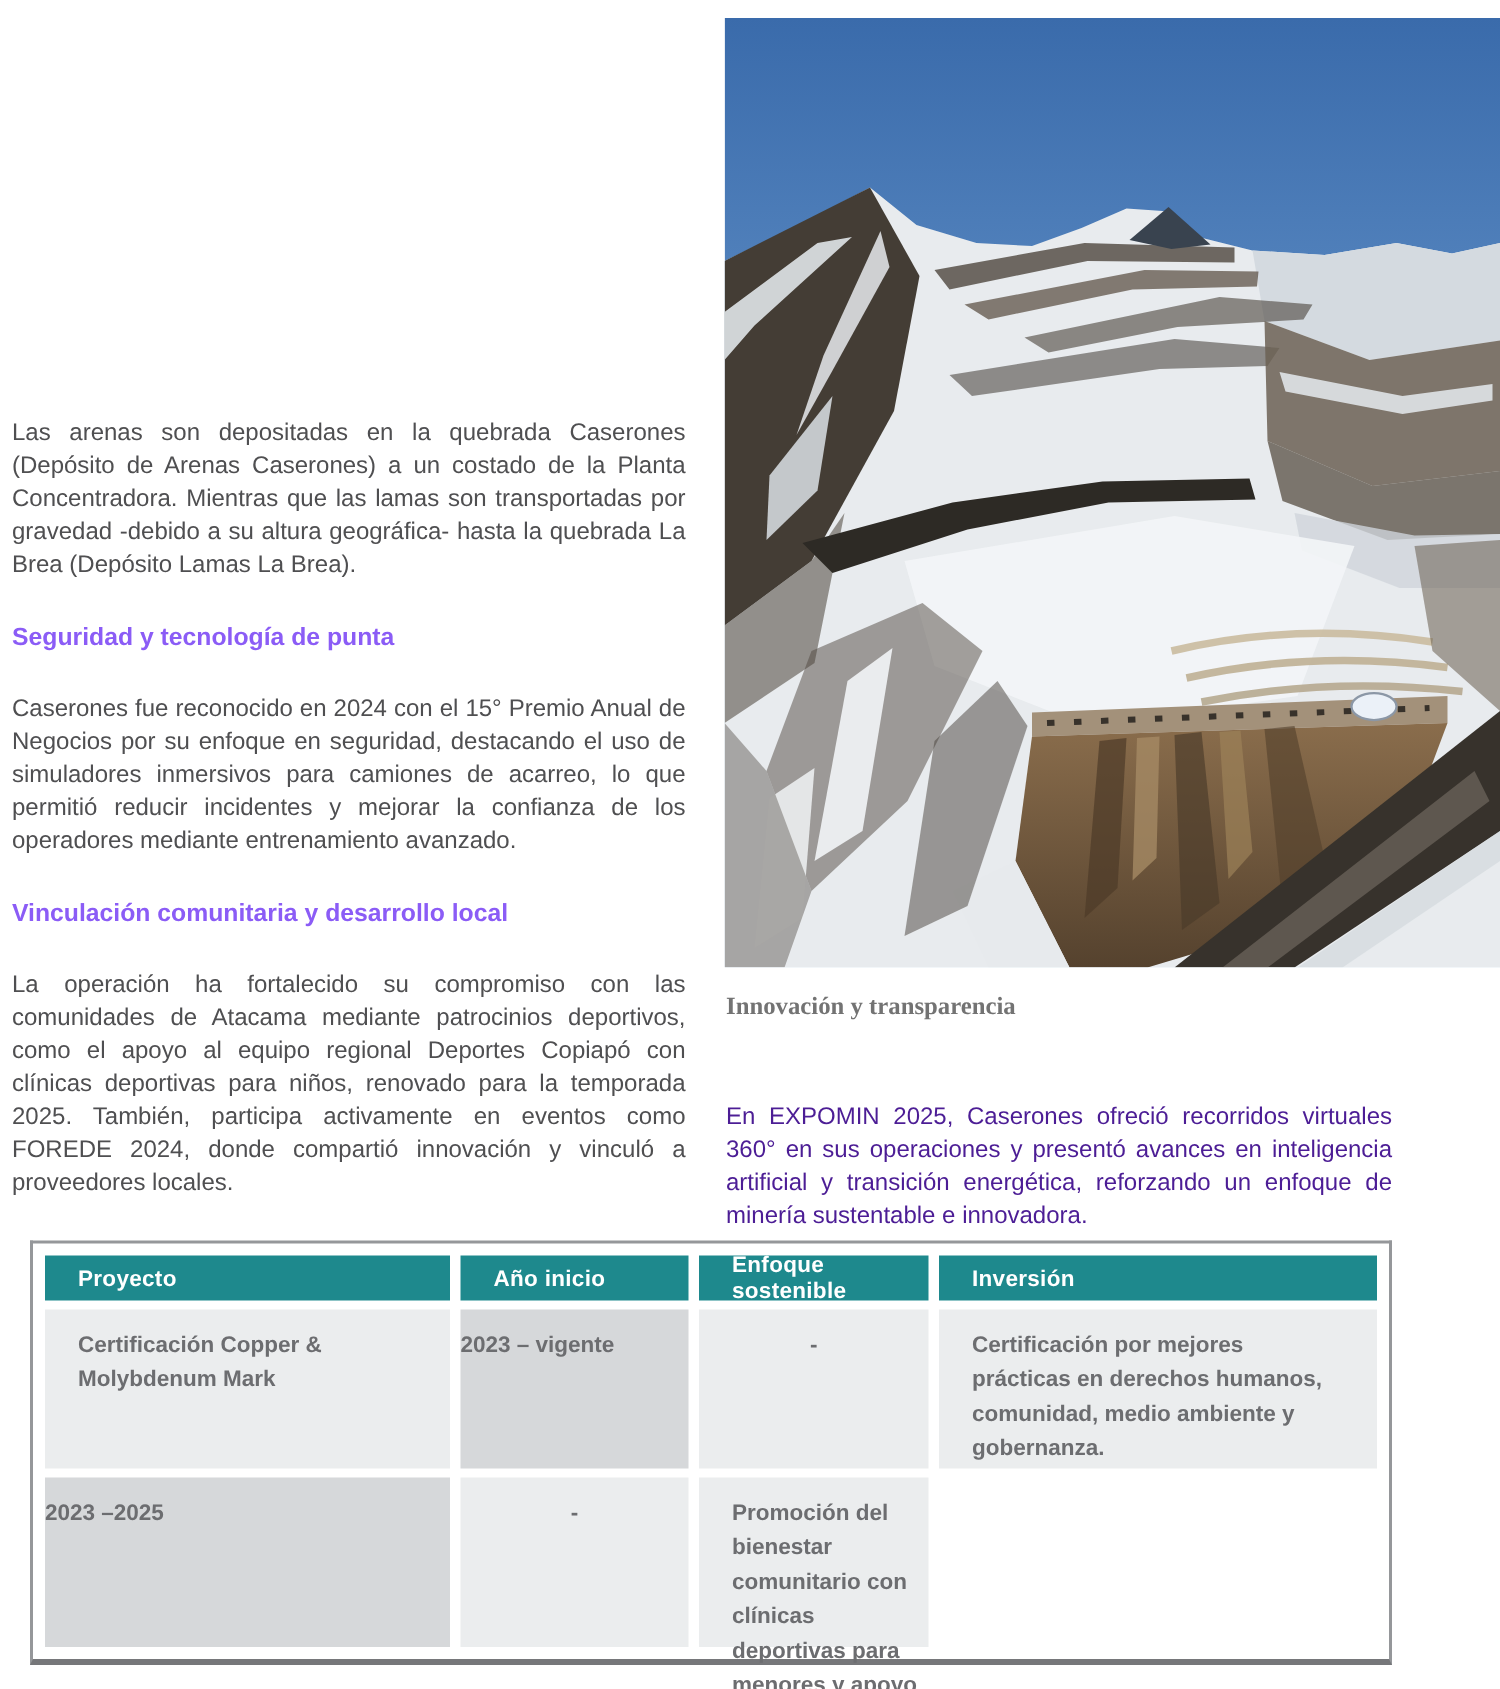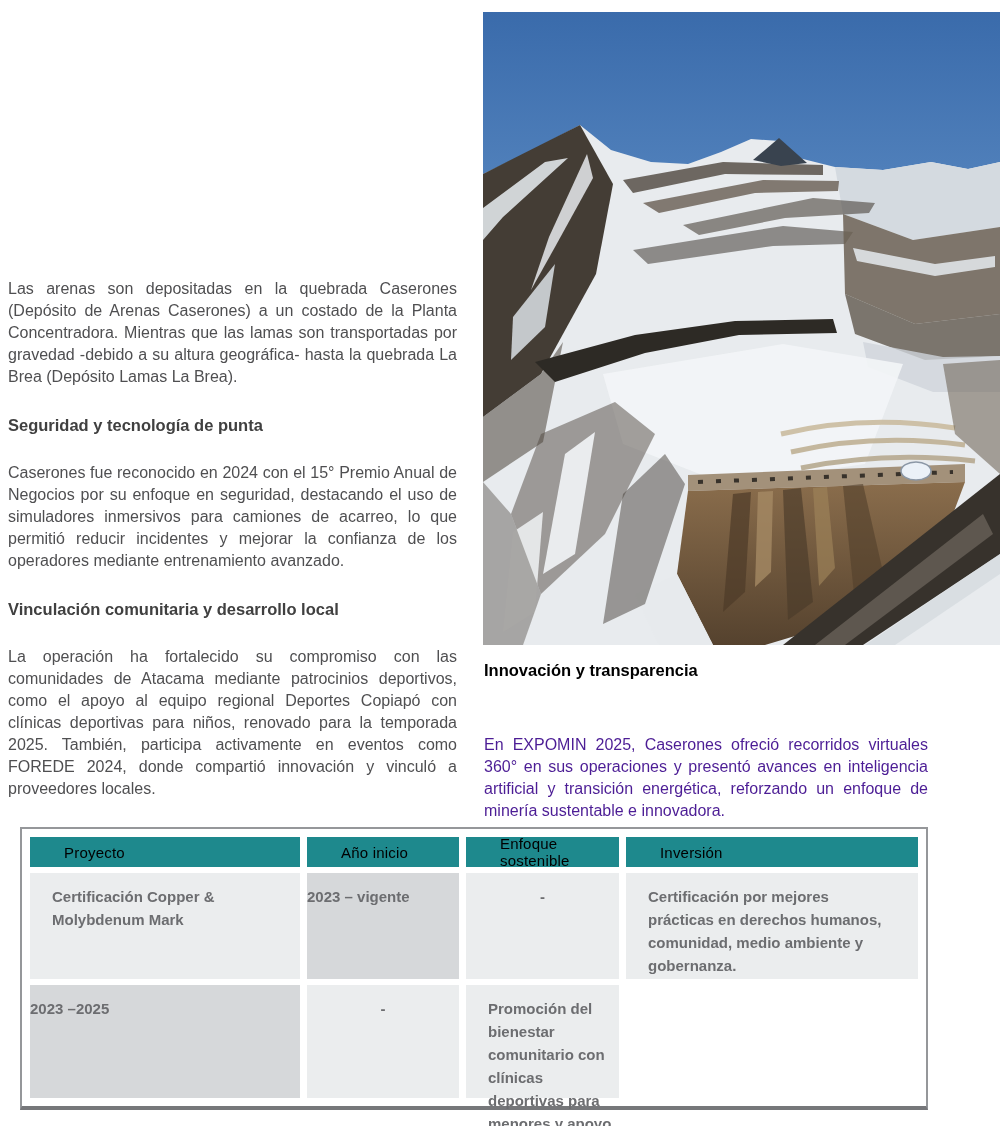--- a/index.html
+++ b/index.html
@@ -4,40 +4,40 @@
 <style>
   html, body { margin: 0; padding: 0; background: #ffffff; }
   body { width: 1000px; height: 1126px; font-family: "Liberation Sans", sans-serif; }
   .page { position: relative; width: 1000px; height: 1126px; overflow: hidden; background: #fff; }
 
   
   .col-left { position: absolute; left: 8px; top: 278px; width: 449px;
               color: #4f4f51; font-size: 16px; line-height: 22px; }
   .col-left p { margin: 0 0 26px 0; text-align: justify; }
   .col-left h3 { margin: 0 0 26px 0; font-size: 16.5px; line-height: 22px;
-                 font-weight: bold; color: #404040; }
+                 font-weight: bold; color: #8b5cf6; }
 
   
   .photo { position: absolute; left: 483px; top: 12px; width: 517px; height: 633px; overflow: hidden; }
   .photo svg { display: block; width: 100%; height: 100%; }
 
   
   .right-heading { position: absolute; left: 484px; top: 661px; margin: 0;
-                   font-size: 16.5px; font-weight: bold; color: #000000; }
+                   font-size: 16.5px; font-weight: bold; color: #737373; font-family: Liberation Serif, serif; }
   .right-para { position: absolute; left: 484px; top: 734px; width: 444px; margin: 0;
                 text-align: justify; color: #4c1d95; font-size: 16px; line-height: 22px; }
 
   
   .projects-table { position: absolute; left: 20px; top: 827px; width: 908px; height: 283px;
                     box-sizing: border-box; background: #fff; padding: 8px;
                     border: 2px solid #95979a; border-bottom: 4px solid #76777a; }
   .tgrid { display: grid; grid-template-columns: 270px 152px 153px 1fr;
            grid-template-rows: 30px 106px 113px; gap: 6px 7px; height: 100%; }
-  .th { background: #1e898d; color: #000000; font-weight: normal; font-size: 15px;
-        display: flex; align-items: center; padding-left: 34px; letter-spacing: .2px; }
+  .th { background: #1e898d; color: #ffffff; font-weight: bold; font-size: 15px;
+        display: flex; align-items: center; padding-left: 22px; letter-spacing: .2px; }
   .td { font-size: 15px; font-weight: bold; color: #6c6d70; line-height: 23px; box-sizing: border-box; }
   .cell-light { background: #ebedee; }
   .cell-mid { background: #d6d8da; }
   .name-cell, .enfoque-cell { padding: 12px 5px 0 22px; white-space: pre-line; }
   .year-cell { padding-top: 12px; white-space: pre-line; }
   .inv-cell { padding-top: 12px; text-align: center; }
 </style>
 </head>
 <body>
 

